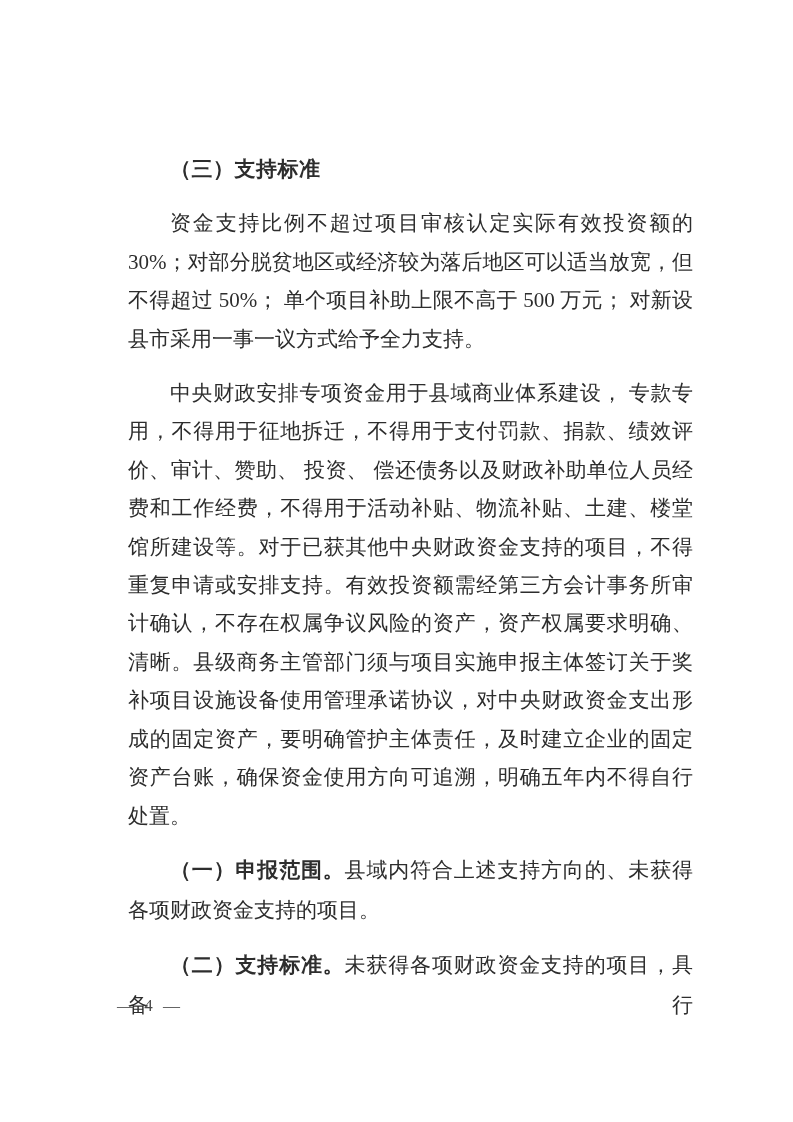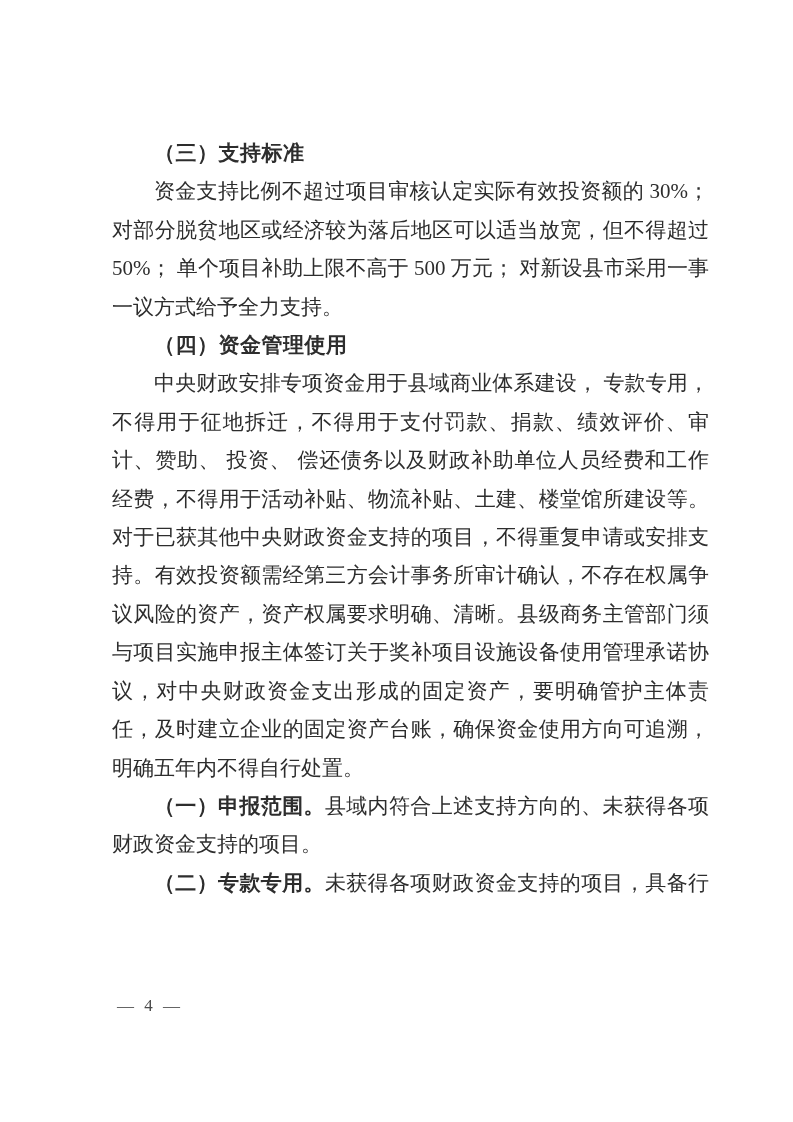--- a/index.html
+++ b/index.html
@@ -22,32 +22,32 @@
     left: 112px;
     top: 134px;
     width: 597px;
     font-size: 21px;
     line-height: 38.4px;
     text-align: justify;
     text-justify: inter-character;
   }
   .content p,
   .content .doc-heading {
-    margin: 0;
+    margin: 16px;
     padding: 0;
     text-indent: 2em;
   }
   .doc-heading {
     font-weight: 700;
     font-family: "Liberation Sans", "DejaVu Sans", sans-serif;
     letter-spacing: 0.5px;
   }
   .para-lead {
     font-weight: 700;
-    font-family: Liberation Sans, sans-serif;
+    font-family: Liberation Mono, monospace;
   }
   .fill-last-line {
     text-align-last: justify;
   }
   .page-number {
     position: absolute;
     left: 117px;
     top: 996px;
     font-size: 17px;
     letter-spacing: 3px;
@@ -58,29 +58,28 @@
 </head>
 <body>
 
 <div class="page">
   <div class="content">
 
     <div class="doc-heading">（三）支持标准</div>
 
     <p>资金支持比例不超过项目审核认定实际有效投资额的 30%；对部分脱贫地区或经济较为落后地区可以适当放宽，但不得超过 50%； 单个项目补助上限不高于 500 万元； 对新设县市采用一事一议方式给予全力支持。</p>
 
-    <div class="doc-heading">（四）资金管理使用</div>
 
     <p>中央财政安排专项资金用于县域商业体系建设， 专款专用，不得用于征地拆迁，不得用于支付罚款、捐款、绩效评价、审计、赞助、 投资、 偿还债务以及财政补助单位人员经费和工作经费，不得用于活动补贴、物流补贴、土建、楼堂馆所建设等。对于已获其他中央财政资金支持的项目，不得重复申请或安排支持。有效投资额需经第三方会计事务所审计确认，不存在权属争议风险的资产，资产权属要求明确、清晰。县级商务主管部门须与项目实施申报主体签订关于奖补项目设施设备使用管理承诺协议，对中央财政资金支出形成的固定资产，要明确管护主体责任，及时建立企业的固定资产台账，确保资金使用方向可追溯，明确五年内不得自行处置。</p>
 
 
     <p>
       <span class="para-lead">（一）申报范围。</span><span>县域内符合上述支持方向的、未获得各项财政资金支持的项目。</span>
     </p>
 
     <p class="fill-last-line">
-      <span class="para-lead">（二）专款专用。</span><span>未获得各项财政资金支持的项目，具备行</span>
+      <span class="para-lead">（二）支持标准。</span><span>未获得各项财政资金支持的项目，具备行</span>
     </p>
 
   </div>
 
   <div class="page-number">— 4 —</div>
 </div>
 
 </body></html>

